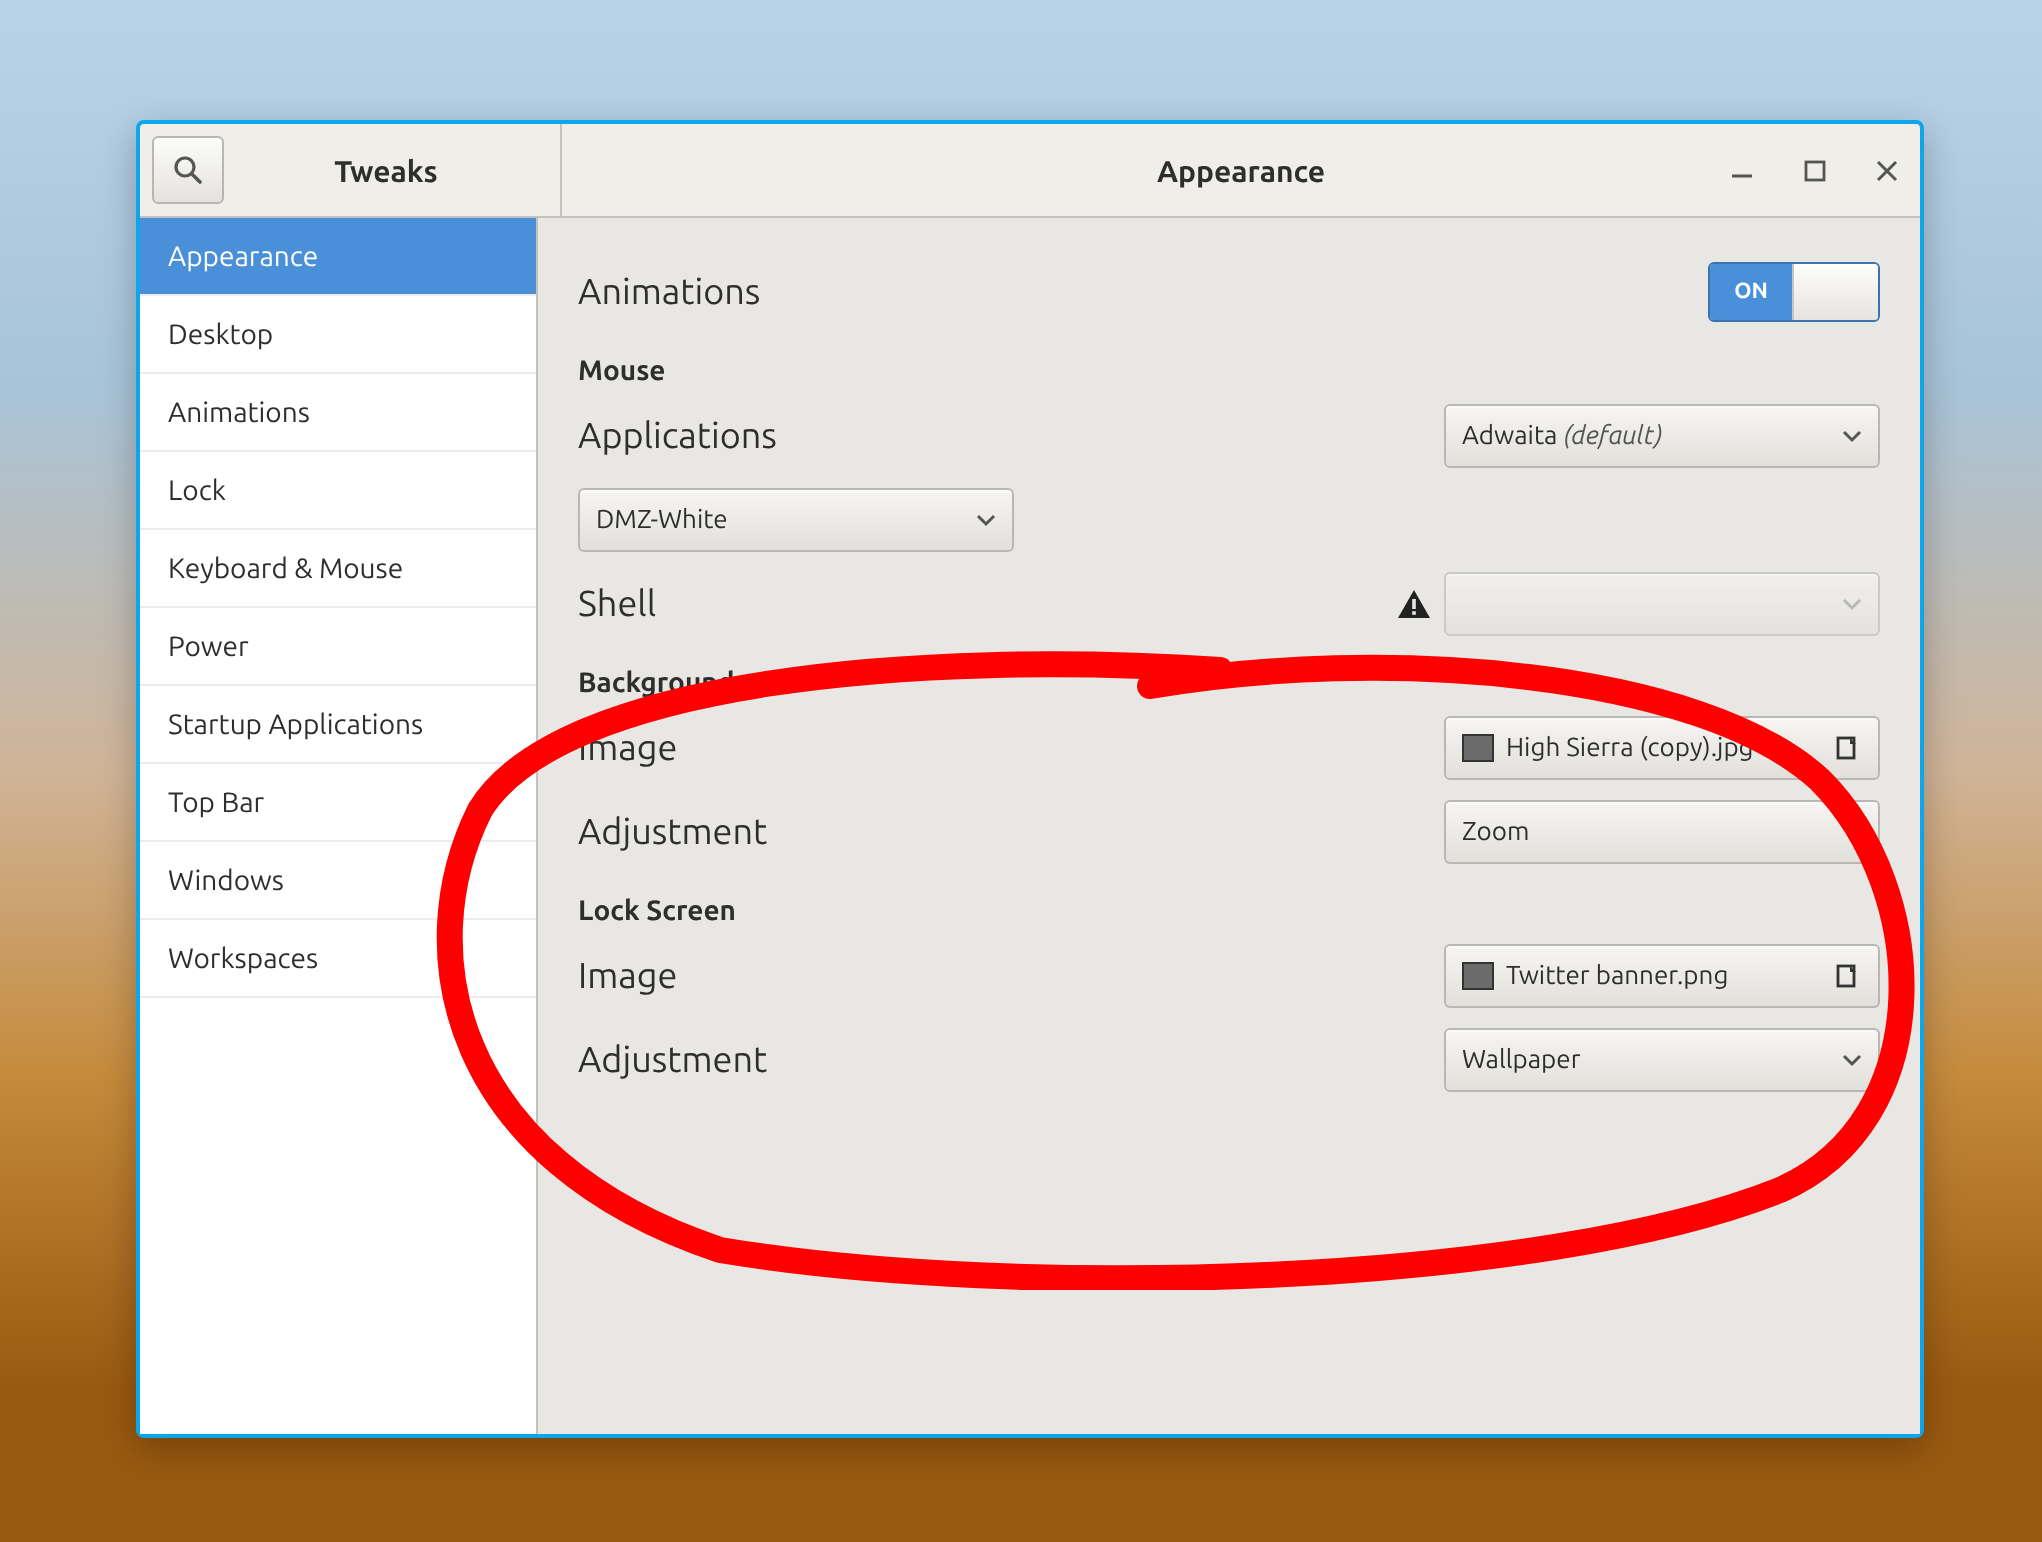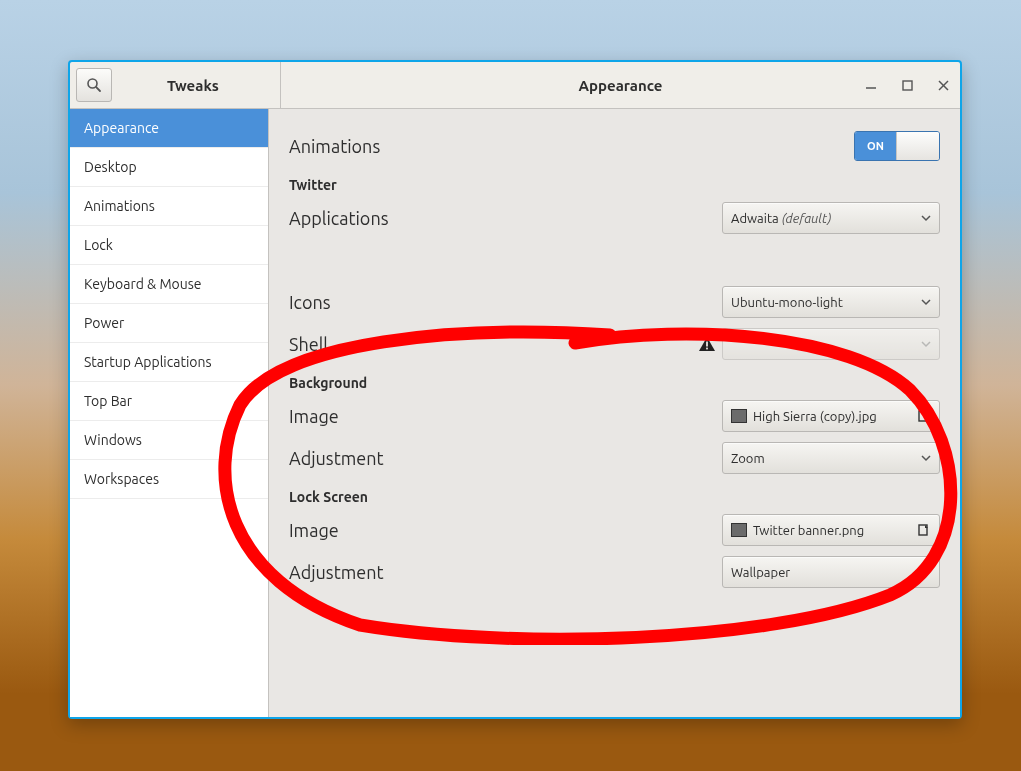--- a/index.html
+++ b/index.html
@@ -293,51 +293,48 @@
     <div class="content">
 
       <div class="row">
         <div class="label">Animations</div>
         <div class="toggle">
           <div class="on">ON</div>
           <div class="knob"></div>
         </div>
       </div>
 
-      <div class="section-title">Twitter</div>
+      <div class="section-title">Mouse</div>
 
       <div class="row">
         <div class="label">Applications</div>
         <div class="combo">
           <span class="txt">
             <span>Adwaita</span>
             <span class="default">(default)</span>
           </span>
           <span class="chev">
             <svg width="10" height="10" viewBox="0 0 10 10">
                 <path d="M1 3l4 4 4-4" fill="none" stroke="#555" stroke-width="1.5"></path>
               </svg>
           </span>
         </div>
       </div>
 
       <div class="row">
-      </div>
-
-      <div class="row">
-        <div class="label">Icons</div>
-        <div class="combo">
-          <span class="txt">Ubuntu-mono-light</span>
+        <div class="combo">
+          <span class="txt">DMZ-White</span>
           <span class="chev">
             <svg width="10" height="10" viewBox="0 0 10 10">
                 <path d="M1 3l4 4 4-4" fill="none" stroke="#555" stroke-width="1.5"></path>
               </svg>
           </span>
         </div>
       </div>
+
 
       <div class="row">
         <div class="label">Shell</div>
         <div class="warning-icon">
           <svg width="18" height="16" viewBox="0 0 18 16">
               <path d="M9 1 L17 15 L1 15 Z" fill="#222"></path>
               <rect x="8.1" y="5.5" width="1.8" height="5" fill="#e9e7e4"></rect>
               <rect x="8.1" y="11.6" width="1.8" height="1.8" fill="#e9e7e4"></rect>
             </svg>
         </div>

